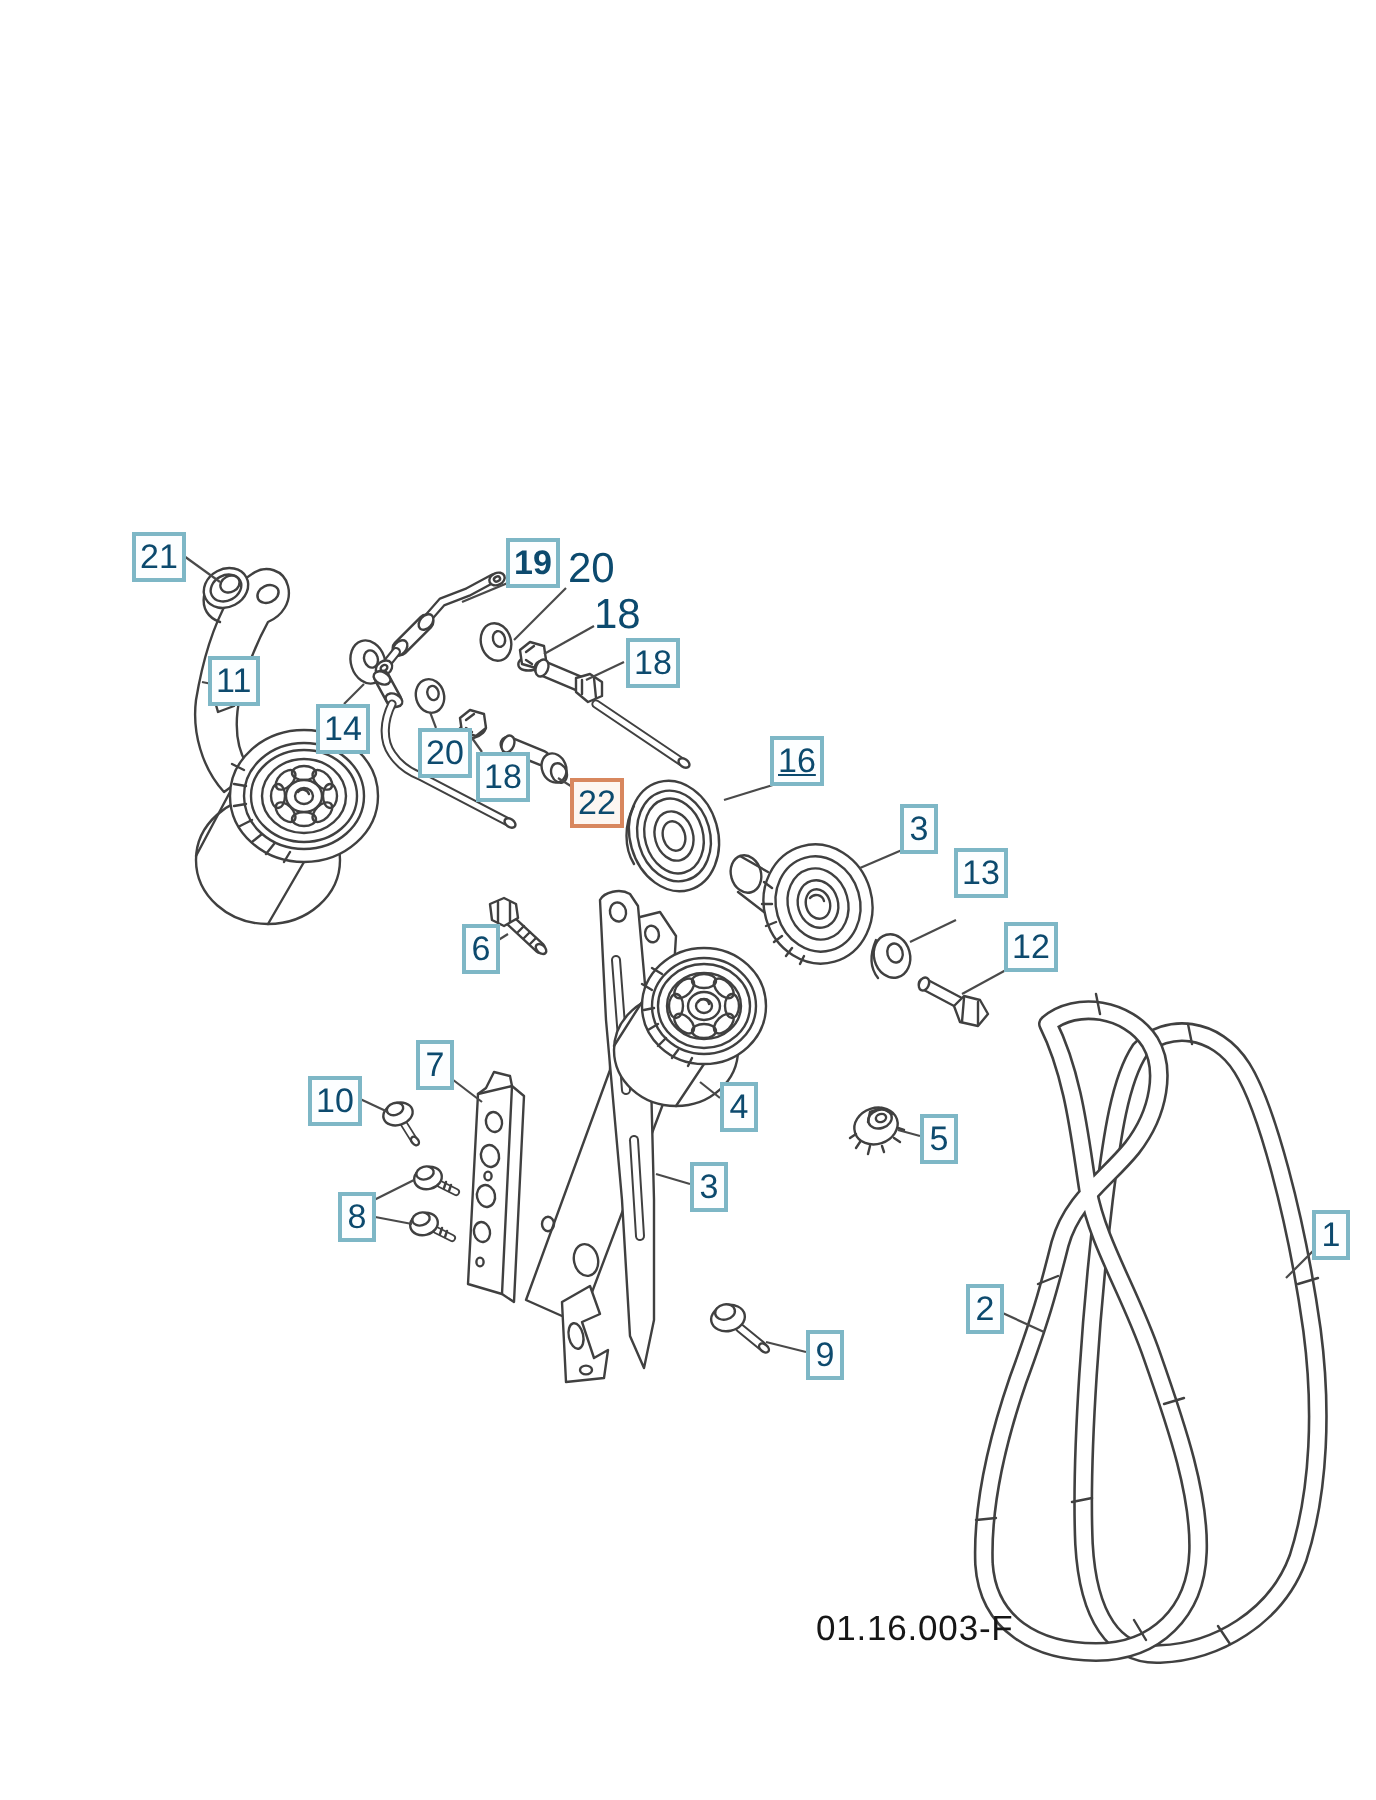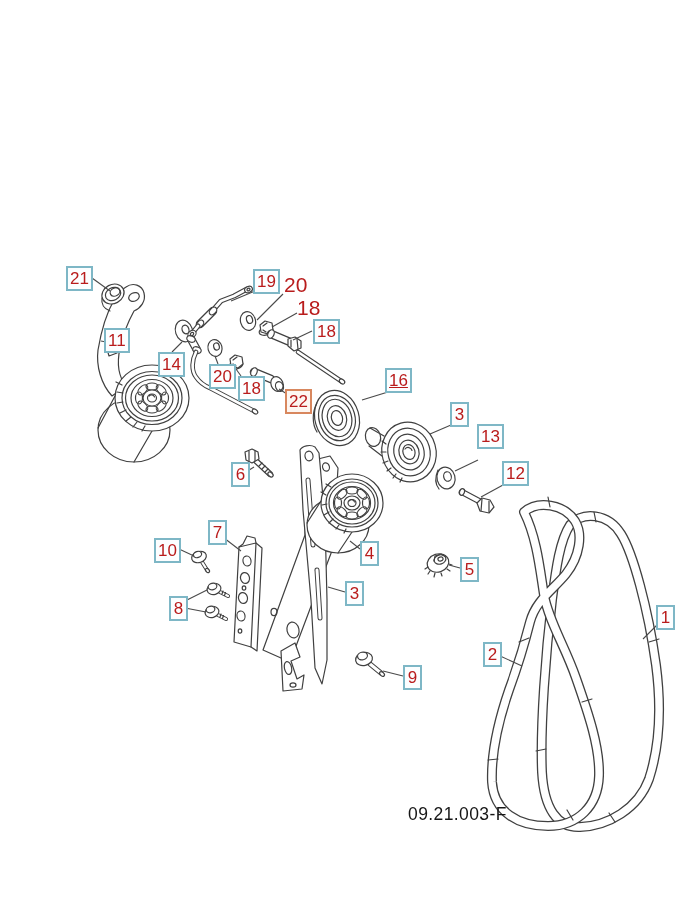--- a/index.html
+++ b/index.html
@@ -1,21 +1,21 @@
 <!DOCTYPE html>
 <html><head>
 <meta charset="utf-8">
 <style>
   html,body{margin:0;padding:0;background:#ffffff;}
   .stage{position:relative;width:688px;height:900px;background:#fff;overflow:hidden;
          font-family:"Liberation Sans",sans-serif;}
   .stage > svg{position:absolute;left:0;top:0;}
   #leader-svg line{stroke:#4a4a4a;stroke-width:1.1;}
   #callout-layer{position:absolute;left:0;top:0;width:100%;height:100%;}
-  .callout{position:absolute;color:#b91c1c;font-size:17px;line-height:19px;
+  .callout{position:absolute;color:#0c4a6e;font-size:17px;line-height:19px;
            text-align:center;white-space:nowrap;}
   .callout.boxed{border:2px solid #7eb7c6;background:#fcfeff;padding:1px 2px;min-width:11px;cursor:pointer;}
   .callout.highlight{border:2px solid #d8875e;background:#fdf6f1;padding:1px 2px;min-width:11px;cursor:pointer;}
   .callout.plain{font-size:21px;line-height:22px;}
   .diagram-code{position:absolute;left:408px;top:804px;font-size:17.5px;color:#161616;
                 letter-spacing:.4px;}
 </style>
 </head>
 <body>
 
@@ -294,21 +294,21 @@
       <line x1="345" y1="592" x2="328" y2="587"></line>
       <line x1="460" y1="568" x2="449" y2="565"></line>
       <line x1="403" y1="676" x2="383" y2="671"></line>
       <line x1="498" y1="655" x2="522" y2="666"></line>
       <line x1="658" y1="624" x2="643" y2="639"></line>
     </svg>
 
   <div id="callout-layer">
       <div class="callout boxed" style="left: 66px; top: 266px;">21</div>
       <div class="callout boxed" style="left: 76px; top: 328px; margin-left: 28px;">11</div>
-      <div class="callout boxed" style="left: 253px; top: 269px;">19</div>
+      <div class="callout boxed" style="left: 253px; top: 269px; font-weight: bold;">19</div>
       <div class="callout plain" style="left: 284px; top: 274px;">20</div>
       <div class="callout plain" style="left: 297px; top: 297px;">18</div>
       <div class="callout boxed" style="left: 313px; top: 319px;">18</div>
       <div class="callout boxed" style="left: 158px; top: 352px;">14</div>
       <div class="callout boxed" style="left: 209px; top: 364px;">20</div>
       <div class="callout boxed" style="left: 238px; top: 376px;">18</div>
       <div class="callout highlight" style="left: 285px; top: 389px;">22</div>
       <div class="callout boxed" style="left: 385px; top: 368px; text-decoration: underline;">16</div>
       <div class="callout boxed" style="left: 450px; top: 402px;">3</div>
       <div class="callout boxed" style="left: 477px; top: 424px;">13</div>
@@ -318,15 +318,15 @@
       <div class="callout boxed" style="left: 154px; top: 538px;">10</div>
       <div class="callout boxed" style="left: 169px; top: 596px;">8</div>
       <div class="callout boxed" style="left: 360px; top: 541px;">4</div>
       <div class="callout boxed" style="left: 345px; top: 581px;">3</div>
       <div class="callout boxed" style="left: 460px; top: 557px;">5</div>
       <div class="callout boxed" style="left: 403px; top: 665px;">9</div>
       <div class="callout boxed" style="left: 483px; top: 642px;">2</div>
       <div class="callout boxed" style="left: 656px; top: 605px;">1</div>
     </div>
 
-  <div class="diagram-code">09.21.003-F</div>
+  <div class="diagram-code">01.16.003-F</div>
 
 </div>
 
 </body></html>

